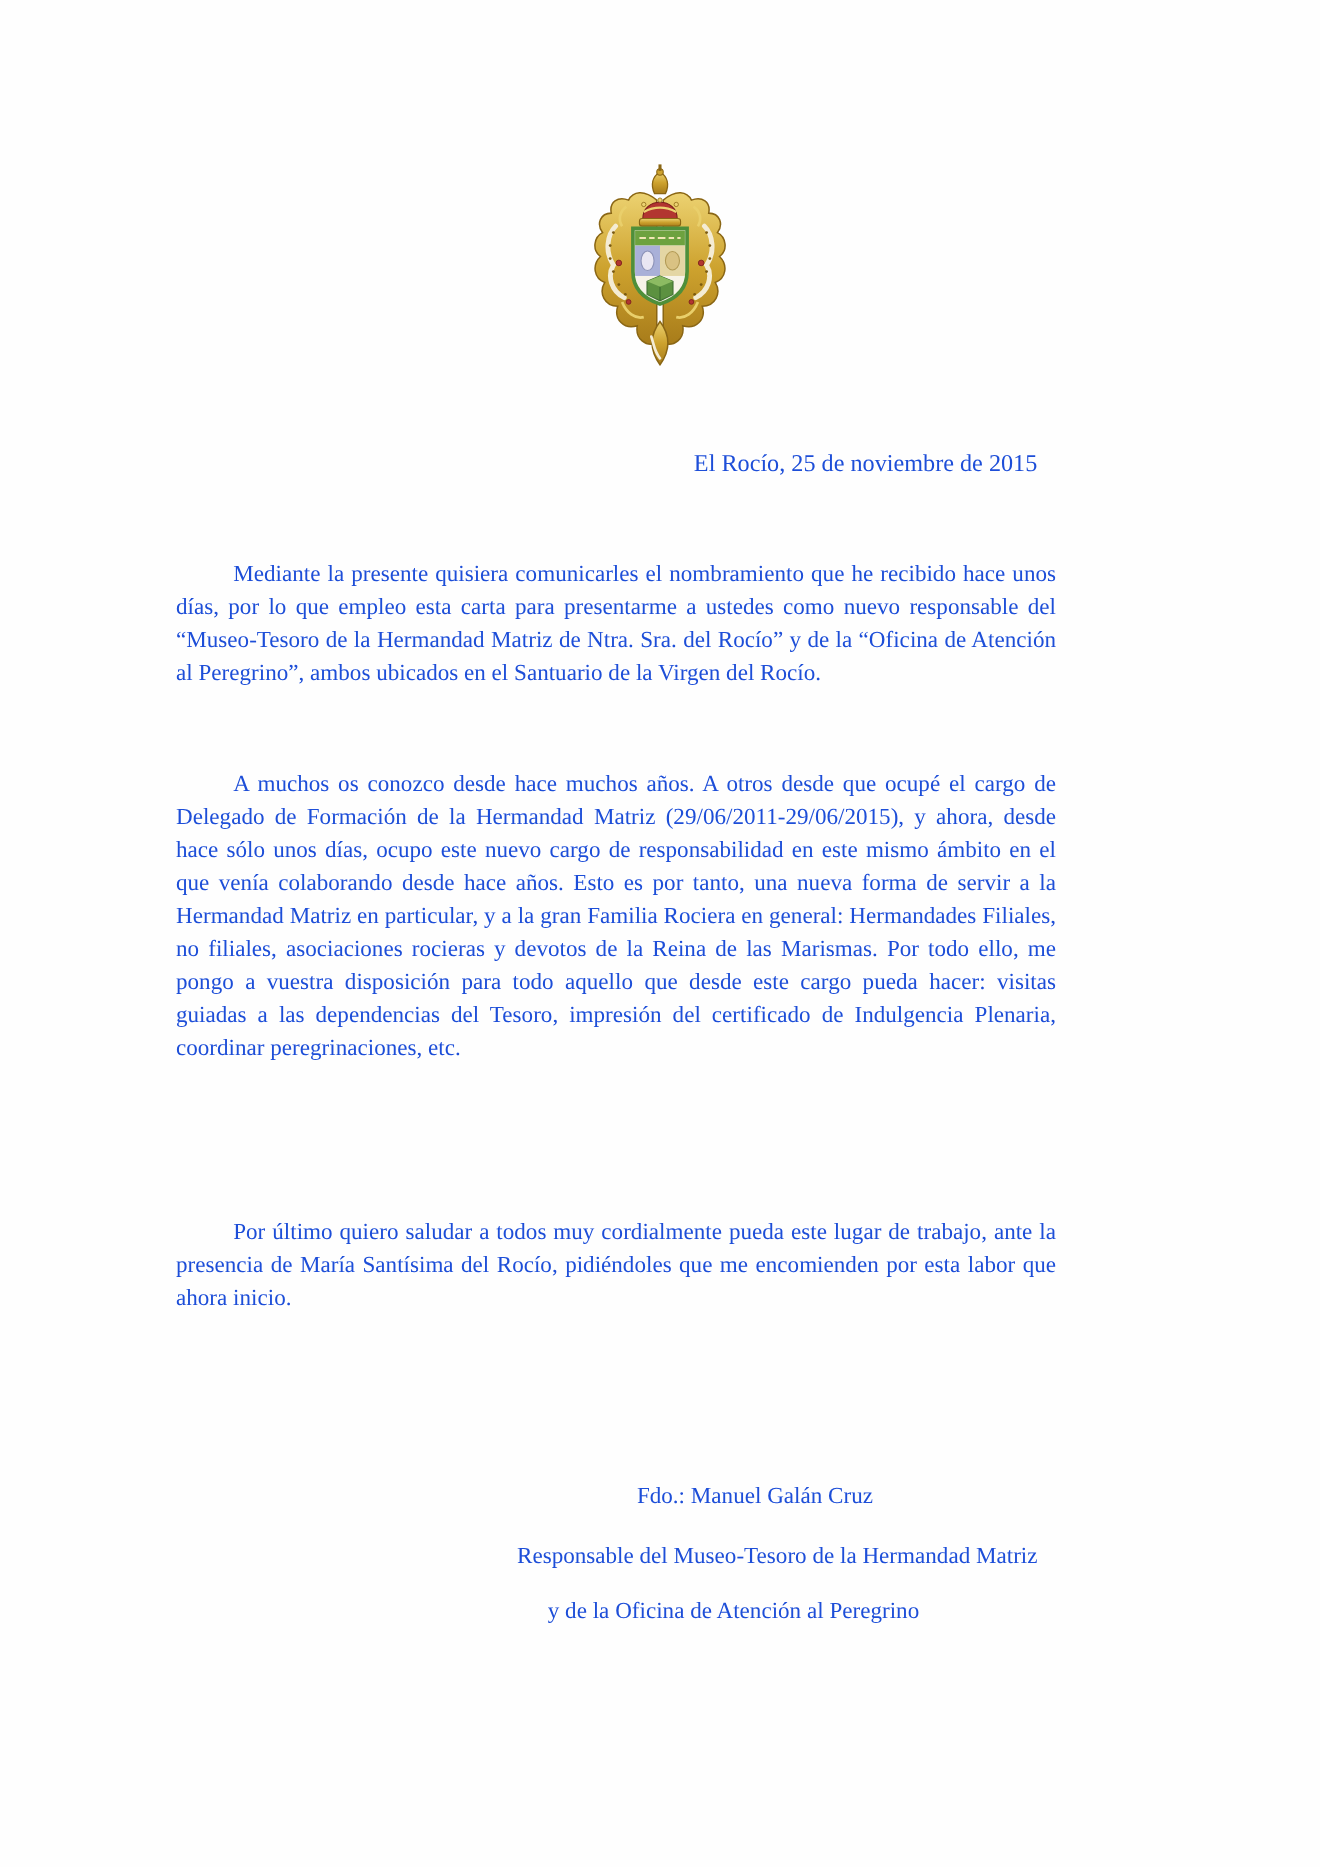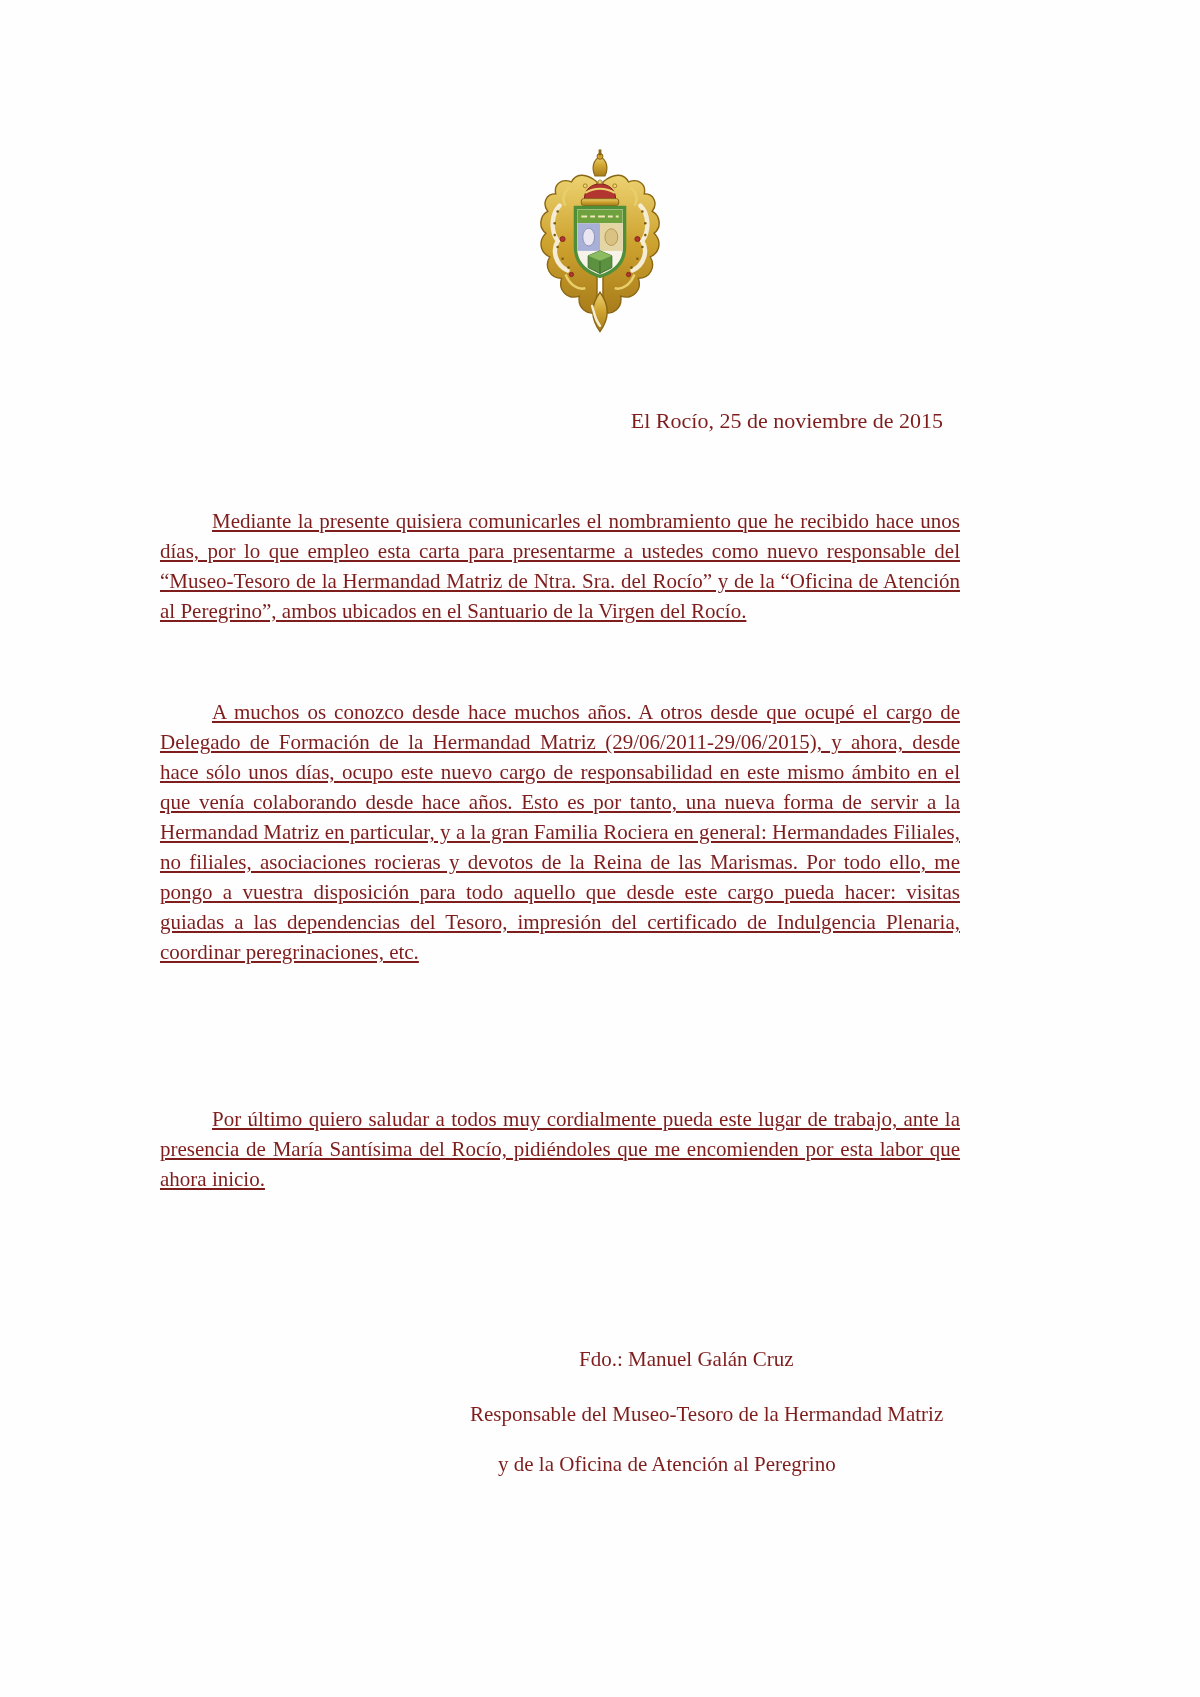--- a/index.html
+++ b/index.html
@@ -6,21 +6,21 @@
     margin: 0;
     padding: 0;
     background: #ffffff;
   }
   .page {
     position: relative;
     width: 1200px;
     height: 1697px;
     background: #fefefe;
     font-family: "Liberation Serif", "DejaVu Serif", serif;
-    color: #7f1d1d;
+    color: #1d4ed8;
     overflow: hidden;
   }
   .crest {
     position: absolute;
     top: 148px;
     left: 50%;
     transform: translateX(-50%);
     width: 128px;
     height: 188px;
   }
@@ -36,21 +36,20 @@
   }
   .body-par {
     position: absolute;
     left: 160px;
     width: 800px;
     font-size: 21px;
     line-height: 30px;
     text-align: justify;
     text-indent: 52px;
     margin: 0;
-    text-decoration: underline;
   }
   .par-1 { top: 506px; }
   .par-2 { top: 697px; }
   .par-3 { top: 1104px; }
   .sig-line {
     position: absolute;
     font-size: 21px;
     line-height: 30px;
     white-space: nowrap;
     margin: 16px;

